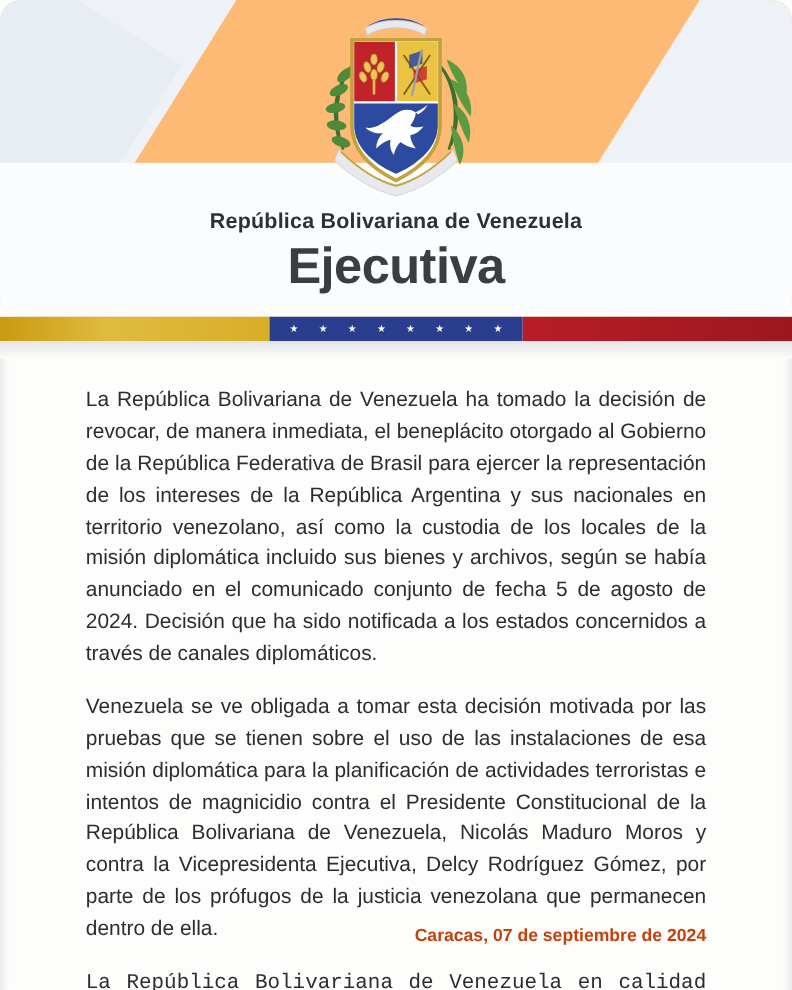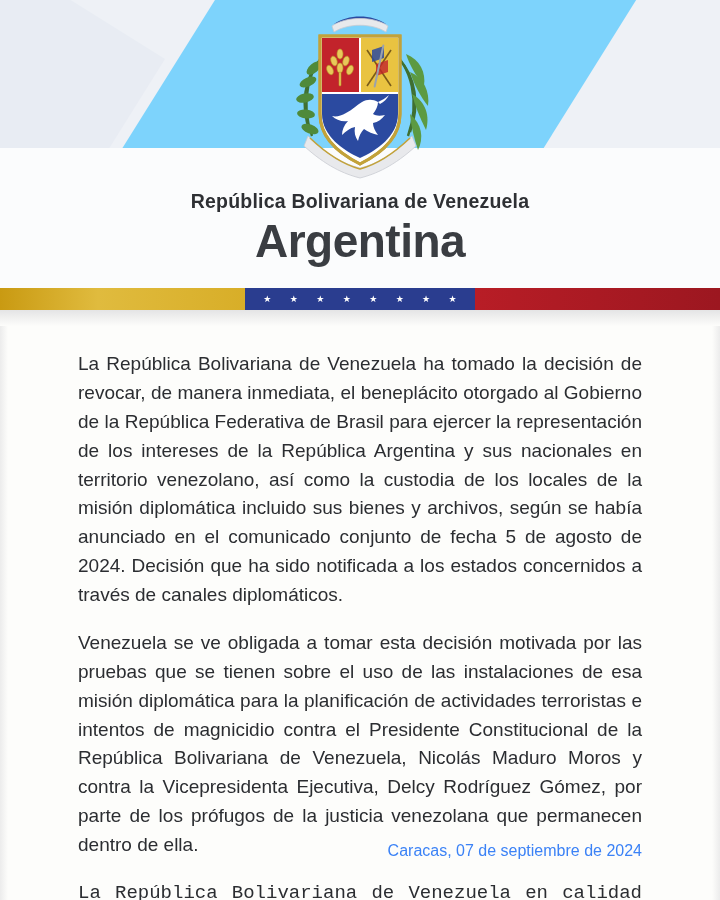--- a/index.html
+++ b/index.html
@@ -19,22 +19,23 @@
     height: 900px;
     background: #fdfdfb;
     overflow: hidden;
   }
 
   
   .header {
     position: relative;
     width: 720px;
     height: 288px;
-    background: #7dd3fc;
+    background: #fdba74;
     overflow: hidden;
+    border-radius: 19px;
   }
   .hdr-diag-1 {
     position: absolute;
     width: 460px;
     height: 520px;
     background: #eef1f6;
     transform: rotate(32deg);
     left: -330px;
     top: -190px;
   }
@@ -162,22 +163,22 @@
   }
   .para:last-of-type {
     margin-bottom: 4px;
     font-family: Liberation Mono, monospace;
   }
   .signature {
     position: absolute;
     right: 78px;
     bottom: 40px;
     font-size: 16px;
-    font-weight: normal;
-    color: #3b82f6;
+    font-weight: bold;
+    color: #c2410c;
   }
 
   
   .edge-left {
     position: absolute;
     left: 0;
     top: 326px;
     bottom: 0;
     width: 8px;
     background: linear-gradient(90deg, #ececec 0%, rgba(255,255,255,0) 100%);
@@ -273,21 +274,21 @@
 
         <g>
           <path d="M48 130 C68 150 84 158 100 162 C116 158 132 150 152 130 L156 140 C134 160 116 168 100 172 C84 168 66 160 44 140 Z" fill="#e8e9ec" stroke="#c9ccd2" stroke-width="0.8"></path>
           <path d="M50 132 C70 151 85 159 100 163 C115 159 130 151 150 132" fill="none" stroke="#c2a23a" stroke-width="1.6"></path>
         </g>
       </svg>
     </div>
 
     <div class="title-block">
       <div class="republic">República Bolivariana de Venezuela</div>
-      <div class="comunicado">Argentina</div>
+      <div class="comunicado">Ejecutiva</div>
     </div>
   </div>
 
   <div class="rule">
     <div class="seg gold"></div>
     <div class="seg blue">
       <div class="stars">
         <span>★</span>
         <span>★</span>
         <span>★</span>

